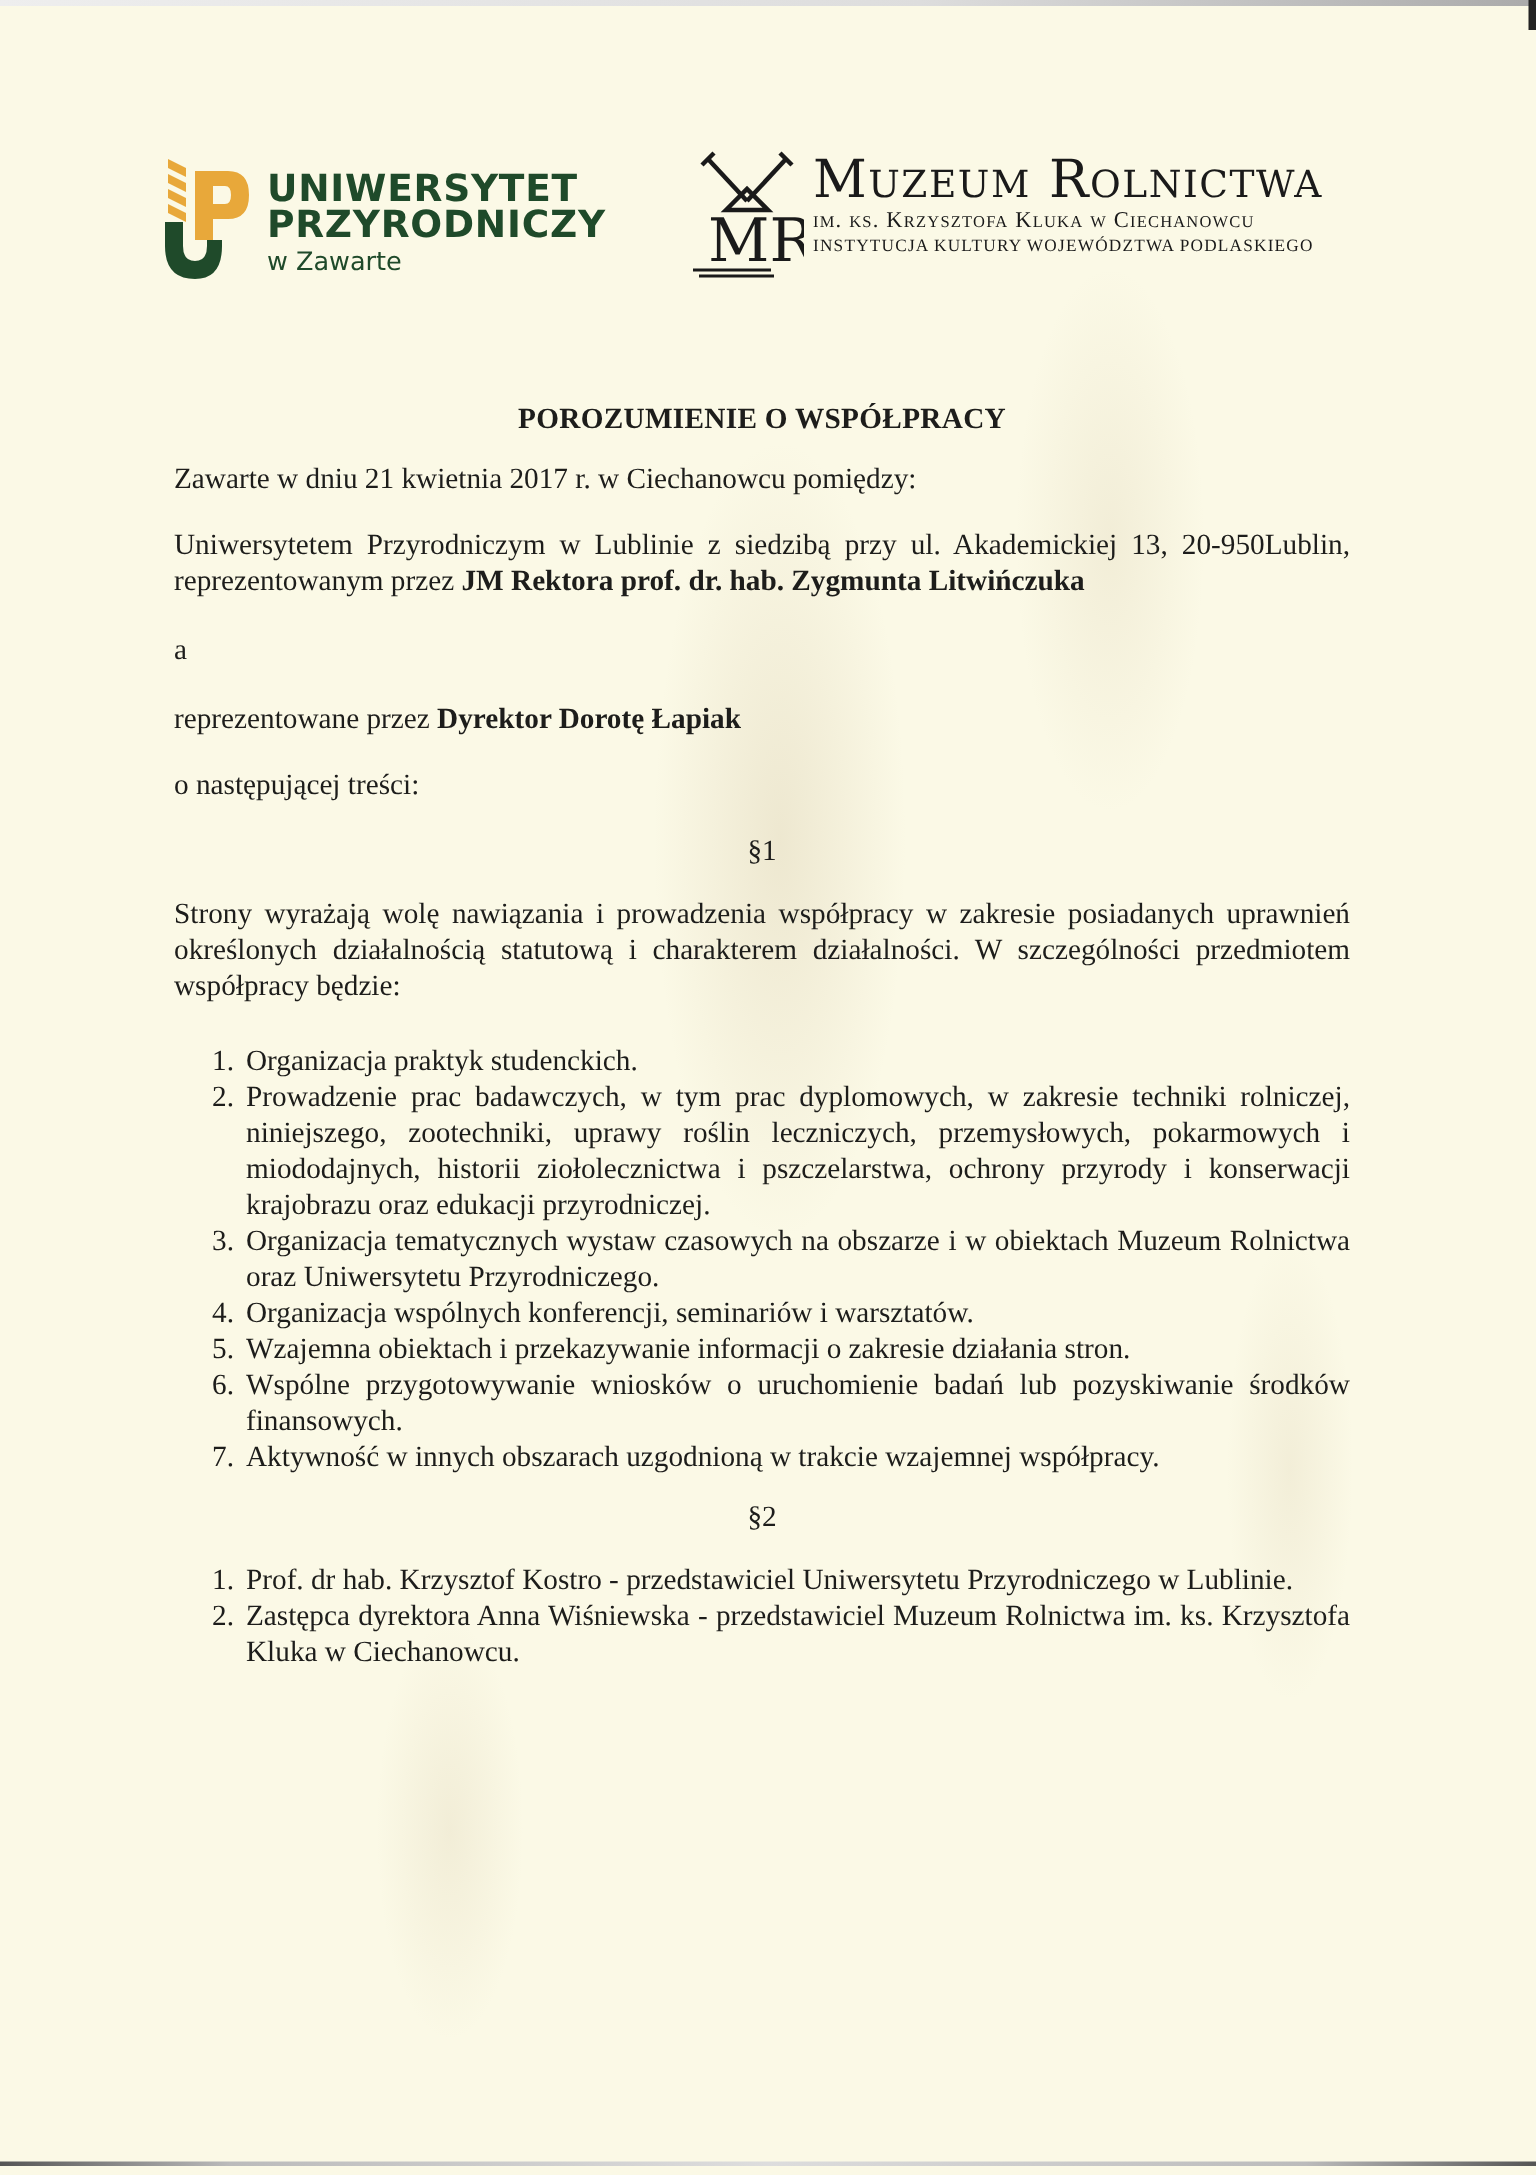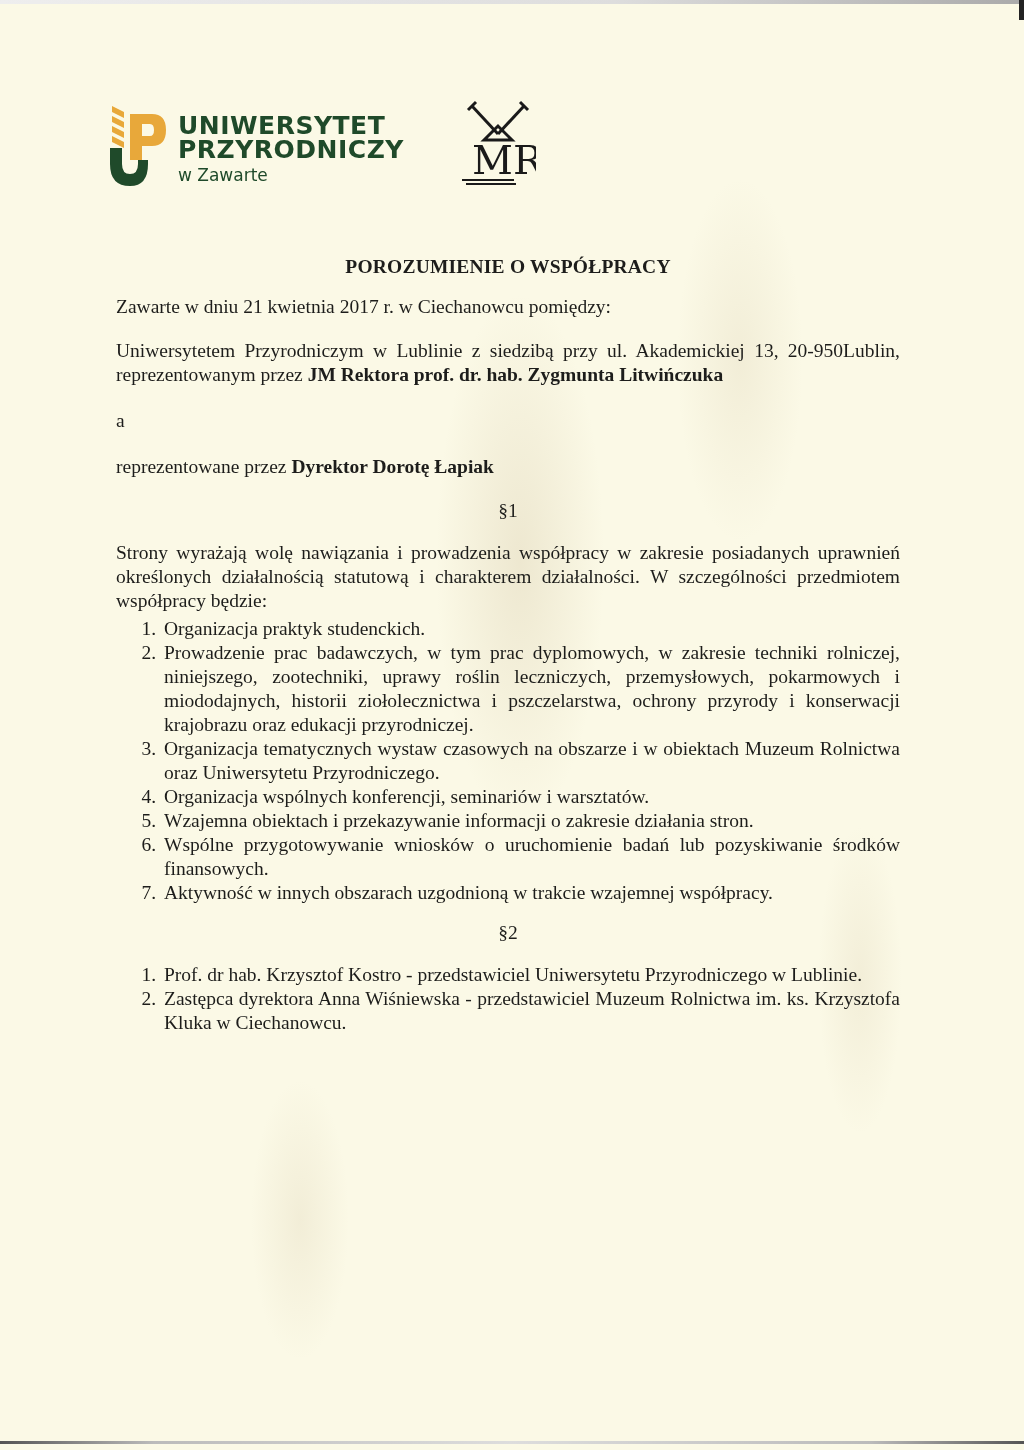--- a/index.html
+++ b/index.html
@@ -30,21 +30,21 @@
   .up-text .l3 { font-size:17px; line-height:22px; margin-top:2px; }
 
   .logo-mr { position:absolute; left:458px; top:100px; display:flex; align-items:flex-start; }
   .mr-mark { width:78px; height:86px; }
   .mr-text { margin-left:6px; color:#1a1a1a; }
   .mr-text .t1 { font-size:35px; line-height:40px; letter-spacing:1px; font-variant:small-caps; font-family:"DejaVu Serif", serif; }
   .mr-text .t2 { font-size:15px; line-height:18px; font-variant:small-caps; letter-spacing:0.8px; margin-top:-2px; }
   .mr-text .t3 { font-size:11.5px; line-height:16px; letter-spacing:0.8px; }
 
   
-  .doc { position:absolute; left:116px; top:255px; width:784px; font-size:19.5px; line-height:24px; }
+  .doc { position:absolute; left:116px; top:268px; width:784px; font-size:19.5px; line-height:24px; }
   .title { text-align:center; font-weight:bold; font-size:19.5px; margin:0 0 16px 0; letter-spacing:0.2px; }
   p { margin:0; }
   .para { margin-bottom:20px; text-align:justify; }
   .just { text-align:justify; text-align-last:auto; }
   .section { text-align:center; margin:2px 0 18px 0; }
   ol { margin:0 0 16px 0; padding:0; list-style:none; }
   ol li { display:flex; text-align:justify; }
   ol li .num { width:48px; flex:0 0 48px; text-align:right; padding-right:8px; box-sizing:border-box; }
   ol li .txt { flex:1; }
   b { font-weight:bold; }
@@ -81,42 +81,48 @@
     <g stroke="#1a1a1a" fill="none" stroke-width="3">
       <path d="M14 6 L40 34"></path>
       <path d="M66 6 L40 34"></path>
       <path d="M10 10 L18 2"></path>
       <path d="M62 2 L70 10"></path>
       <path d="M26 40 L40 26 L54 40 Z"></path>
     </g>
     <text x="14" y="74" font-family="DejaVu Serif, serif" font-size="40" fill="#1a1a1a">MR</text>
     <path d="M4 80 L56 80 M8 84 L58 84" stroke="#1a1a1a" stroke-width="2"></path>
   </svg>
+  <div class="mr-text">
+    <div class="t1">Muzeum Rolnictwa</div>
+    <div class="t2">im. ks. Krzysztofa Kluka w Ciechanowcu</div>
+    <div class="t3">INSTYTUCJA KULTURY WOJEWÓDZTWA PODLASKIEGO</div>
+  </div>
 </div>
 
 <div class="doc">
   <div class="title">POROZUMIENIE O WSPÓŁPRACY</div>
 
   <p class="para">Zawarte w dniu 21 kwietnia 2017 r. w Ciechanowcu pomiędzy:</p>
 
   <p class="para" style="margin-bottom:22px;">
     <span>Uniwersytetem Przyrodniczym w Lublinie z siedzibą przy ul. Akademickiej 13, 20-950Lublin, reprezentowanym przez </span><b>JM Rektora prof. dr. hab. Zygmunta Litwińczuka</b>
   </p>
 
   <p class="para" style="margin-bottom:22px;">a</p>
 
 
   <p class="para">
     <span>reprezentowane przez </span><b>Dyrektor Dorotę Łapiak</b>
   </p>
 
+  <p class="para">o następującej treści:</p>
 
   <div class="section">§1</div>
 
-  <p class="para just" style="margin-bottom:4px;">Strony wyrażają wolę nawiązania i prowadzenia współpracy w zakresie posiadanych uprawnień określonych działalnością statutową i charakterem działalności. W szczególności przedmiotem współpracy będzie:</p>
+  <p class="para just" style="margin-bottom:26px;">Strony wyrażają wolę nawiązania i prowadzenia współpracy w zakresie posiadanych uprawnień określonych działalnością statutową i charakterem działalności. W szczególności przedmiotem współpracy będzie:</p>
 
   <ol>
     <li>
         <span class="num">1.</span>
         <span class="txt">Organizacja praktyk studenckich.</span>
       </li>
     <li>
         <span class="num">2.</span>
         <span class="txt">Prowadzenie prac badawczych, w tym prac dyplomowych, w zakresie techniki rolniczej, niniejszego, zootechniki, uprawy roślin leczniczych, przemysłowych, pokarmowych i miododajnych, historii ziołolecznictwa i pszczelarstwa, ochrony przyrody i konserwacji krajobrazu oraz edukacji przyrodniczej.</span>
       </li>

